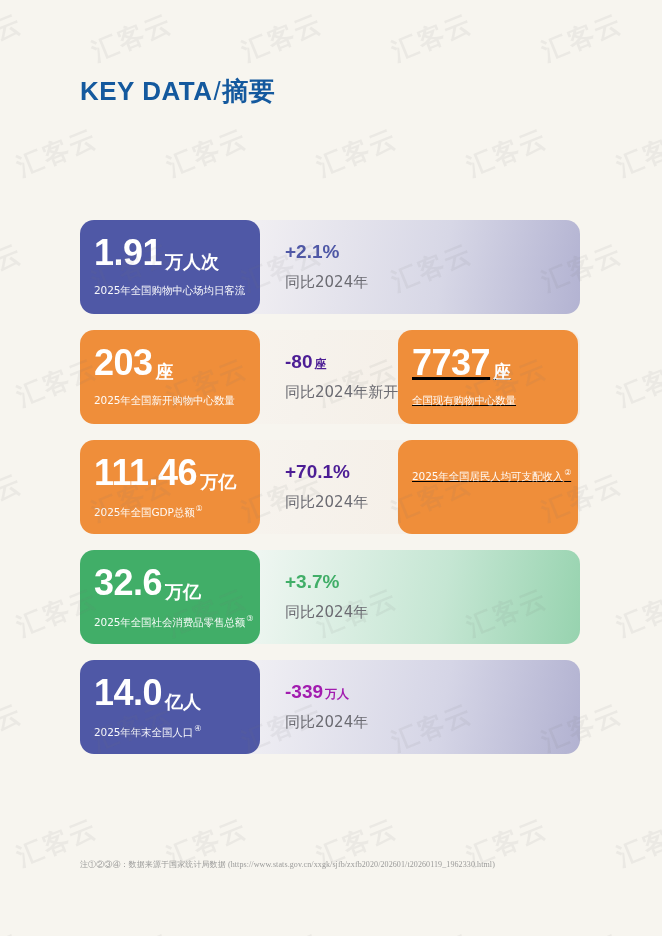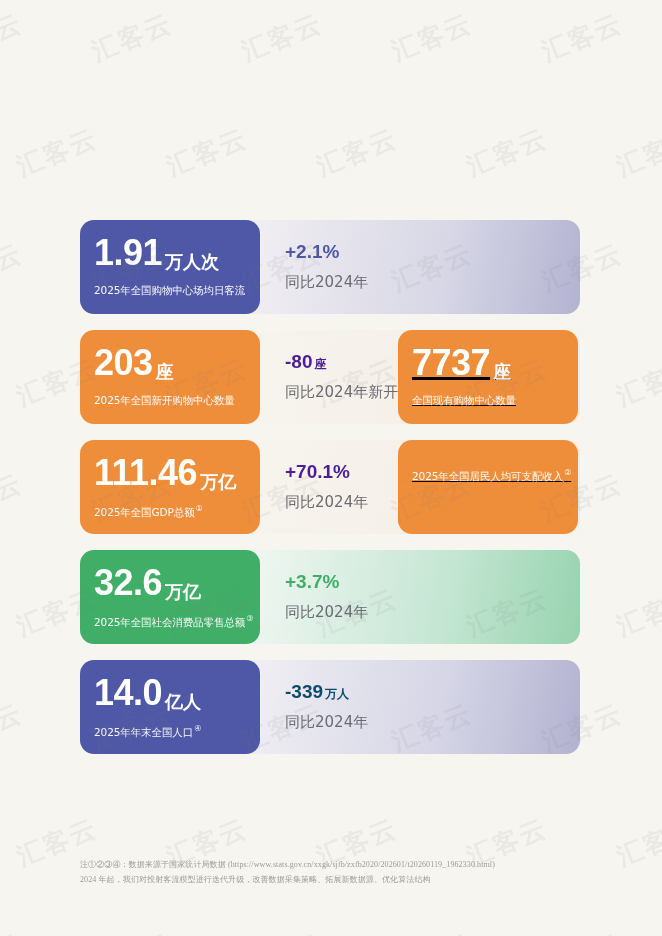--- a/index.html
+++ b/index.html
@@ -116,37 +116,40 @@
   }
   .delta .dlabel{
     margin-top:12px;
     font-size:15px;color:#6b6b72;
     font-family:"DejaVu Sans","Liberation Sans",sans-serif;
     white-space:nowrap;
   }
   .delta.purple .dvalue{color:#4f58a6;}
   .delta.orange .dvalue{color:#4c1d95;}
   .delta.green  .dvalue{color:#41ae68;}
-  .delta.violet .dvalue{color:#0c4a6e;}
+  .delta.violet .dvalue{color:#a21caf;}
 
   
   .notes{
     position:absolute;left:80px;top:858px;width:520px;
     font-family:"DejaVu Sans","Liberation Sans",sans-serif;
     font-size:8px;line-height:1.85;
     color:#9a9a99;
     letter-spacing:.1px;
   }
   .notes .nline{white-space:nowrap;font-family:Liberation Serif, serif;}
 </style>
 </head>
 <body>
 
 <div class="page">
 
+  <div class="title">
+    <span>KEY DATA</span><span class="slash">/</span><span>摘要</span>
+  </div>
 
   <div class="rows" id="rows-container">
       <div class="row purple">
         <div class="row-bg"></div>
         <div class="card left purple">
           <div class="value">
             <span class="num">1.91</span>
             <span class="unit">万人次</span>
           </div>
           <div class="label"><span>2025年全国购物中心场均日客流</span></div>
@@ -234,21 +237,20 @@
             <span>-339</span>
             <span class="dunit">万人</span>
           </div>
           <div class="dlabel">同比2024年</div>
         </div>
       </div>
     </div>
 
   <div class="notes">
     <div class="nline">注①②③④：数据来源于国家统计局数据 (https://www.stats.gov.cn/xxgk/sjfb/zxfb2020/202601/t20260119_1962330.html)</div>
-    <div class="nline">2024 年起，我们对投射客流模型进行迭代升级，改善数据采集策略、拓展新数据源、优化算法结构</div>
   </div>
 </div>
 
 <div class="wm-layer" id="wm-layer">
     <div class="wm" style="left: -60px; top: 20px;">汇客云</div>
     <div class="wm" style="left: 90px; top: 20px;">汇客云</div>
     <div class="wm" style="left: 240px; top: 20px;">汇客云</div>
     <div class="wm" style="left: 390px; top: 20px;">汇客云</div>
     <div class="wm" style="left: 540px; top: 20px;">汇客云</div>
     <div class="wm" style="left: 15px; top: 135px;">汇客云</div>

